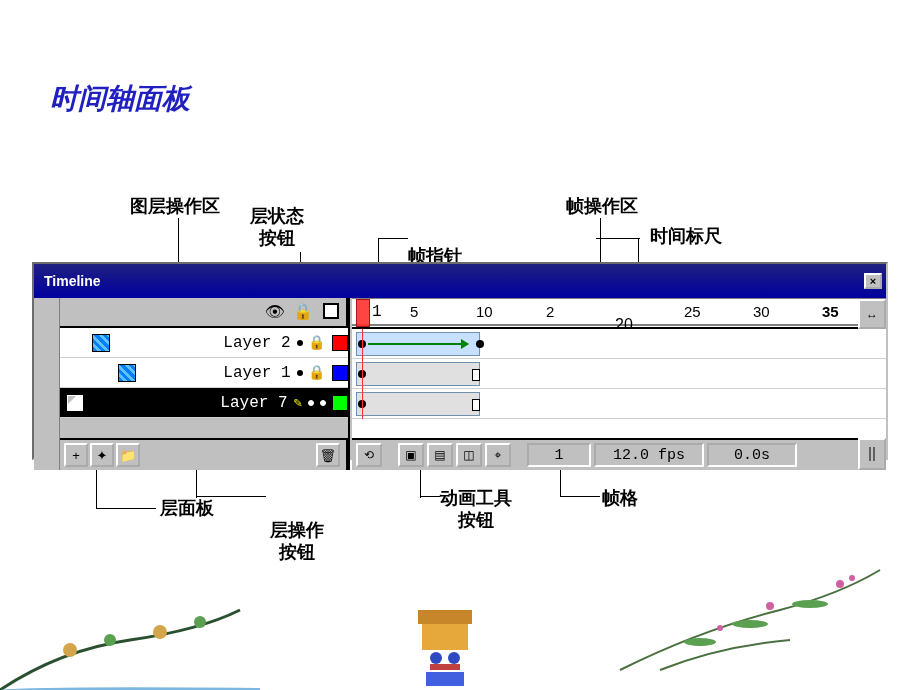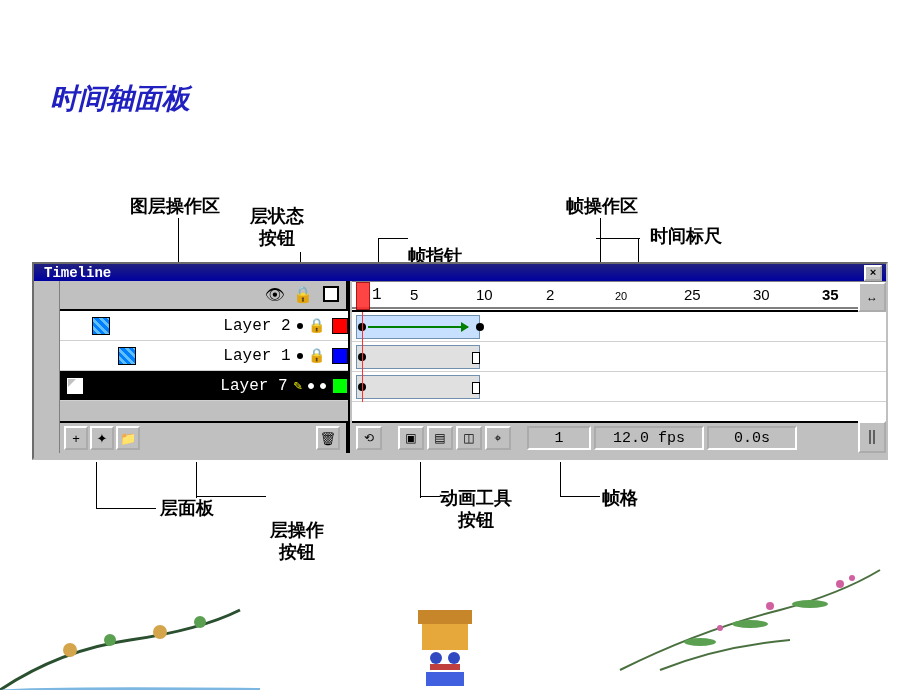--- a/index.html
+++ b/index.html
@@ -43,24 +43,24 @@
     position: absolute;
     left: 32px;
     top: 262px;
     width: 856px;
     height: 198px;
     border: 2px inset #c0c0c0;
     background: #c0c0c0;
   }
 
   .titlebar {
-    height: 17px;
+    height: 34px;
     background: linear-gradient(#202080,#0000a0);
     color: #fff;
-    font-family: Liberation Mono, monospace;
+    font-family: Liberation Sans, sans-serif;
     font-weight: bold;
     font-size: 14px;
     display: flex;
     align-items: center;
     padding: 0 4px;
   }
   .titlebar .title-text { flex: 1; padding-left: 6px; }
   .close-btn {
     width: 18px; height: 16px;
     background: #c0c0c0;
@@ -450,21 +450,21 @@
         <div class="frame-num-box">1</div>
         <svg width="520" height="30">
           <g stroke="#000" stroke-width="1">
             <line x1="0" y1="26" x2="520" y2="26"></line>
           </g>
         </svg>
 
         <span class="anno" style="position:absolute;left:58px;top:4px;font-size:15px;font-weight:normal;">5</span>
         <span class="anno" style="position:absolute;left:124px;top:4px;font-size:15px;font-weight:normal;">10</span>
         <span class="anno" style="position:absolute;left:194px;top:4px;font-size:15px;font-weight:normal;">2</span>
-        <span class="anno" style="position:absolute;left:263px;top:8px;font-size:11px;font-weight:normal;text-align:center;">20</span>
+        <span class="anno" style="position:absolute;left:263px;top:16px;font-size:16px;font-weight:normal;text-align:center;">20</span>
         <span class="anno" style="position:absolute;left:332px;top:4px;font-size:15px;font-weight:normal;">25</span>
         <span class="anno" style="position:absolute;left:401px;top:4px;font-size:15px;font-weight:normal;">30</span>
         <span class="anno" style="position:absolute;left:470px;top:4px;font-size:15px;font-weight:bold;">35</span>
         <div class="xtnd-btn">↔</div>
       </div>
 
       <div class="frame-rows">
         <div class="grid5"></div>
         <div class="play-line"></div>
 

